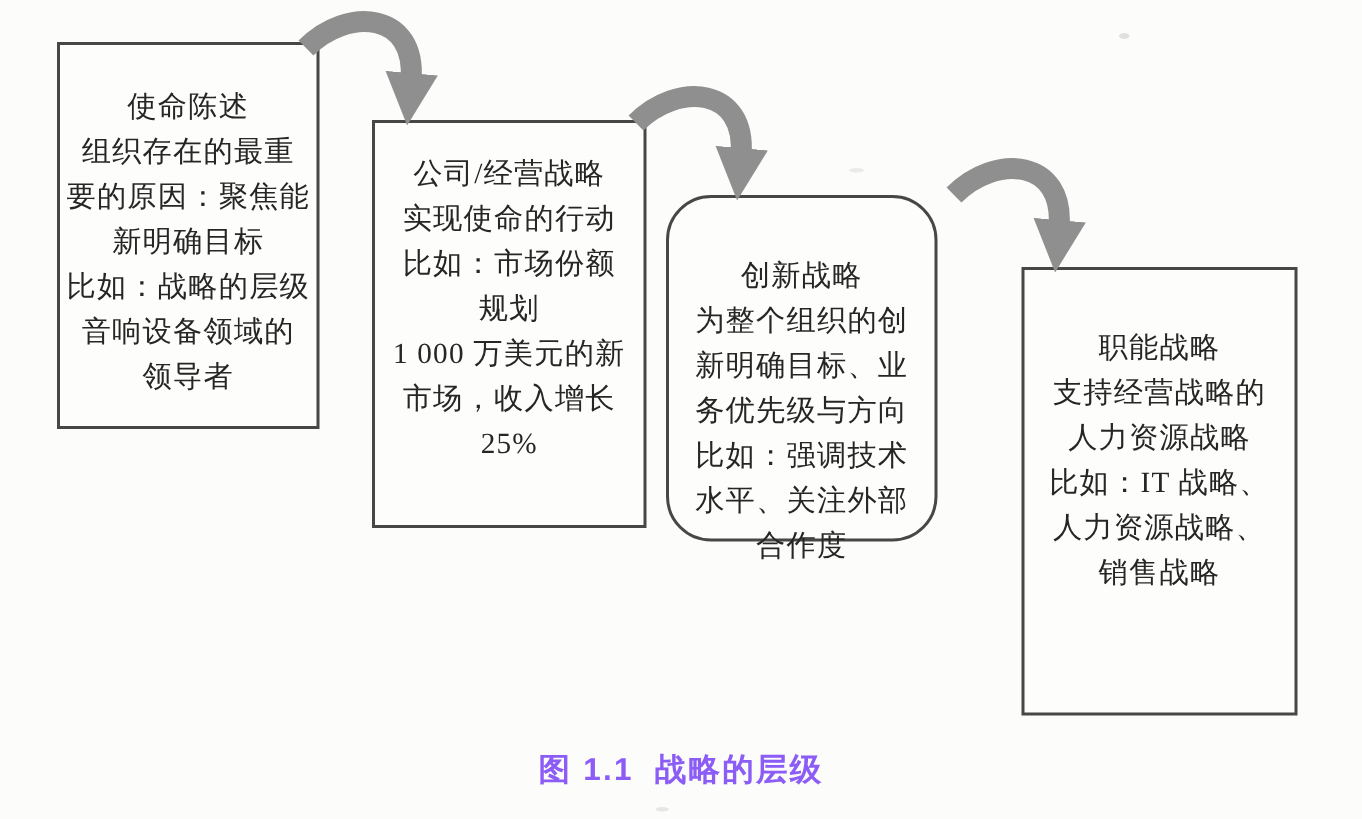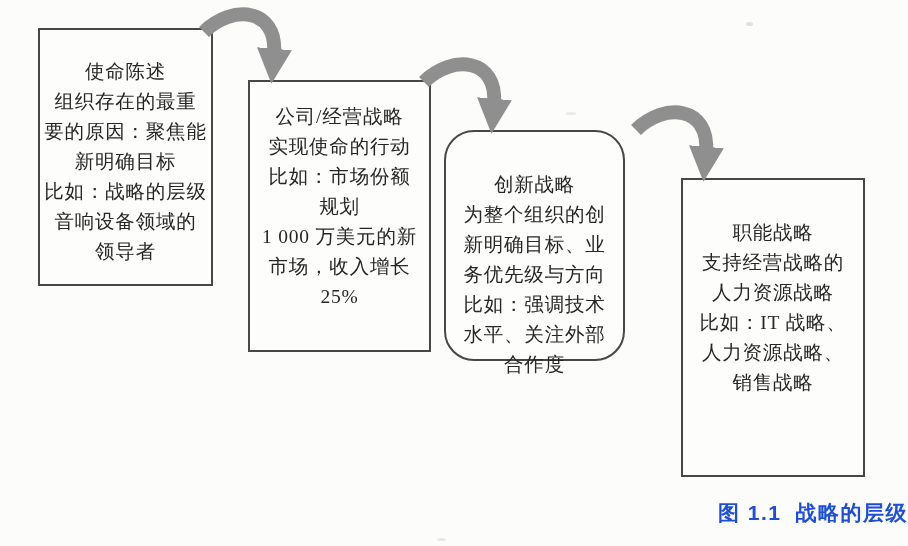--- a/index.html
+++ b/index.html
@@ -18,23 +18,23 @@
   .box1{ left:38px;  top:28px;  width:175px; height:258px; padding-top:27px; }
   .box2{ left:248px; top:80px;  width:183px; height:272px; padding-top:20px; }
   .box3{ left:444px; top:130px; width:181px; height:231px; padding-top:38px;border-radius:30px; }
   .box4{ left:681px; top:178px; width:184px; height:299px; padding-top:38px; }
   .arrow{ position:absolute; width:100px; height:86px; overflow:visible; }
   .arrow1{ left:196px; top:6px; }
   .arrow2{ left:416px; top:56px; }
   .arrow3{ left:628px; top:104px; }
   .caption{
     position:absolute; left:0; right:0; top:499px;
-    text-align:right;
+    text-align:center;
     font-family:"Liberation Sans","DejaVu Sans",sans-serif;
-    font-weight:bold; font-size:21px; color:#1d4ed8; letter-spacing:1.5px;
+    font-weight:bold; font-size:21px; color:#8b5cf6; letter-spacing:1.5px;
   }
   .caption .cap-label{ margin-right:14px; }
   .speck{ position:absolute; background:#c9c9c6; border-radius:50%; opacity:.55; }
   .speck1{ left:746px; top:22px; width:7px; height:4px; }
   .speck2{ left:566px; top:112px; width:10px; height:3px; opacity:.35; }
   .speck3{ left:437px; top:538px; width:9px; height:3px; opacity:.4; }
 </style>
 </head>
 <body>
 

